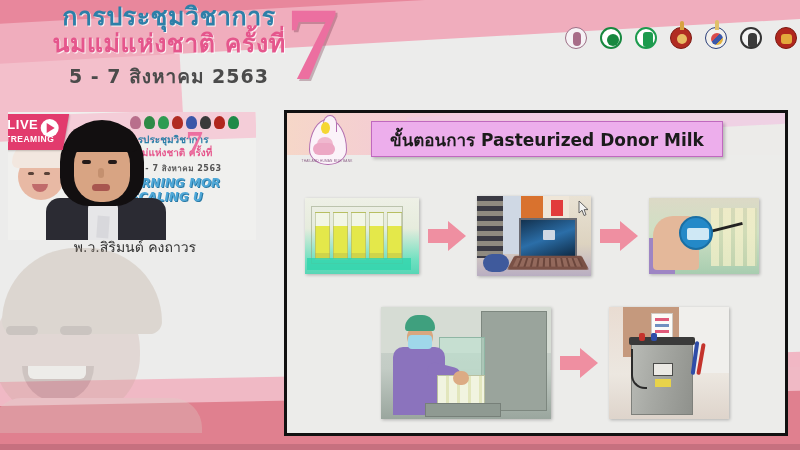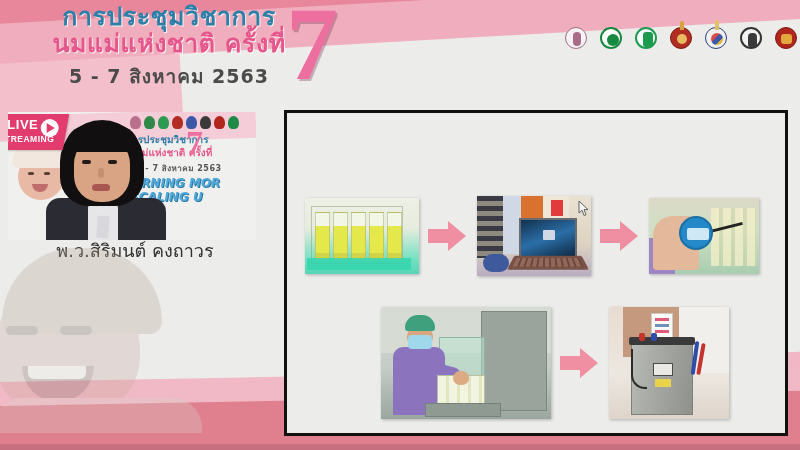--- a/index.html
+++ b/index.html
@@ -155,21 +155,21 @@
   .live-badge .lb-play{
     position:absolute; left:44px; top:5px; width:18px; height:18px; border-radius:50%;
     background:#fff; transform:skewX(10deg);
   }
   .live-badge .lb-play:after{
     content:""; position:absolute; left:6px; top:4px;
     border-left:8px solid #e23b6d; border-top:5px solid transparent; border-bottom:5px solid transparent;
   }
   .presenter-name{
     position:absolute; left:20px; top:236px; width:230px; text-align:center;
-    font-family:"DejaVu Sans", sans-serif; font-size:18px; color:#2f2f2f; font-weight:normal;
+    font-family:"DejaVu Sans", sans-serif; font-size:14px; color:#2f2f2f; font-weight:normal;
   }
 
   
   .watermark{
     position:absolute; left:-8px; top:248px; width:250px; height:185px; opacity:.30; overflow:hidden;
   }
   .wm-hat{ position:absolute; left:10px; top:0px; width:160px; height:86px; border-radius:84px 84px 14px 14px; background:#b9a795;}
   .wm-face{ position:absolute; left:2px; top:30px; width:146px; height:140px; border-radius:72px 72px 62px 62px; background:#cbaaa0;}
   .wm-eye1,.wm-eye2{ position:absolute; top:78px; width:32px; height:9px; background:#7d6a60; border-radius:6px;}
   .wm-eye1{ left:14px;} .wm-eye2{ left:68px;}
@@ -401,20 +401,34 @@
     <div class="wm-eye1"></div>
       <div class="wm-eye2"></div>
     <div class="wm-mouth"></div>
       <div class="wm-teeth"></div>
     <div class="wm-shirt"></div>
   </div>
 
   <div class="slide">
     <div class="slide-body"></div>
 
+    <div class="slide-head">
+      <div class="sh-wave"></div>
+      <div class="sh-wave2"></div>
+      <div class="milk-logo">
+        <div class="ml-drop"></div>
+        <div class="ml-yellow"></div>
+        <div class="ml-baby"></div>
+        <div class="ml-baby2"></div>
+        <div class="ml-cap">THAILAND HUMAN MILK BANK</div>
+      </div>
+      <div class="slide-title-box">
+        <div class="slide-title">ขั้นตอนการ Pasteurized Donor Milk</div>
+      </div>
+    </div>
 
     <div class="row row-top">
       <div class="photo p1">
         <div class="rack"></div>
         <div class="btl" style="left:10px"></div>
           <div class="btl" style="left:28px"></div>
         <div class="btl" style="left:46px"></div>
           <div class="btl" style="left:64px"></div>
         <div class="btl" style="left:82px"></div>
         <div class="base"></div>

